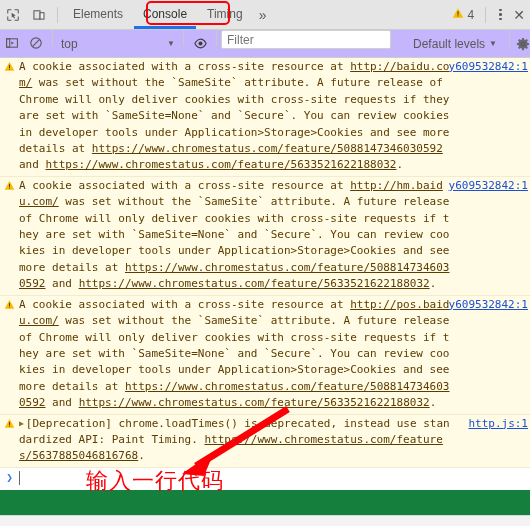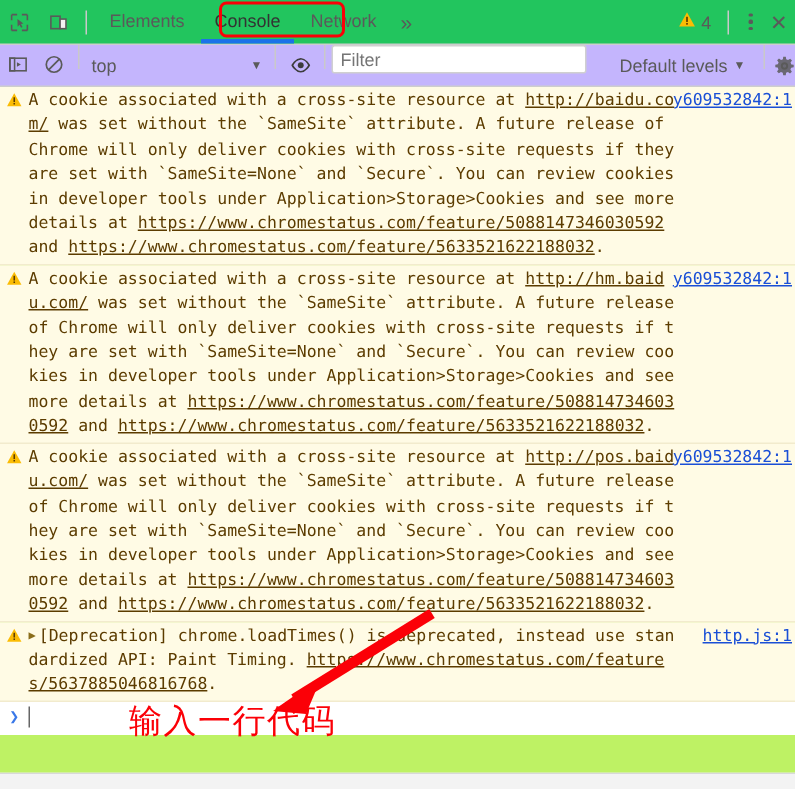--- a/index.html
+++ b/index.html
@@ -20,21 +20,21 @@
     height: 526px;
     background: #ffffff;
     display: flex;
     flex-direction: column;
   }
 
   
   .tabbar {
     height: 30px;
     min-height: 30px;
-    background: #22c55e;
+    background: #e5e5e5;
     border-bottom: 1px solid #cdcdcd;
     display: flex;
     align-items: center;
     position: relative;
     box-sizing: border-box;
   }
   .tb-icon {
     width: 26px;
     height: 28px;
     display: flex;
@@ -191,21 +191,21 @@
     display: flex;
     align-items: center;
     overflow: hidden;
     width: 14px;
   }
 
   
   .console-body {
     flex: 1;
     overflow: hidden;
-    background: #bef264;
+    background: #15803d;
     position: relative;
   }
   .msg {
     background: #fffbe5;
     border-bottom: 1px solid #f2ebcd;
     display: flex;
     padding: 1px 0 2px 0;
     box-sizing: border-box;
   }
   .msg-icon {
@@ -334,21 +334,21 @@
       <svg width="14" height="14" viewBox="0 0 16 16">
         <rect x="2.2" y="3.2" width="7" height="9.5" stroke="#5a5a5a" stroke-width="1.2" fill="none"></rect>
         <rect x="9.2" y="5.4" width="4.5" height="7.3" stroke="#5a5a5a" stroke-width="1.2" fill="#f3f3f3"></rect>
       </svg>
     </div>
 
     <div class="tb-sep"></div>
 
     <div class="tab">Elements</div>
     <div class="tab active">Console</div>
-    <div class="tab">Network</div>
+    <div class="tab">Timing</div>
     <div class="tab-more">»</div>
 
     <div class="tabbar-right">
       <div class="warn-count">
         <span>
           <svg width="12" height="12" viewBox="0 0 16 16">
             <path d="M8 1.6L15 14.2H1z" fill="#fbbc04"></path>
             <rect x="7.25" y="5.6" width="1.5" height="4.6" fill="#5c3c00"></rect>
             <rect x="7.25" y="11.1" width="1.5" height="1.5" fill="#5c3c00"></rect>
           </svg>

